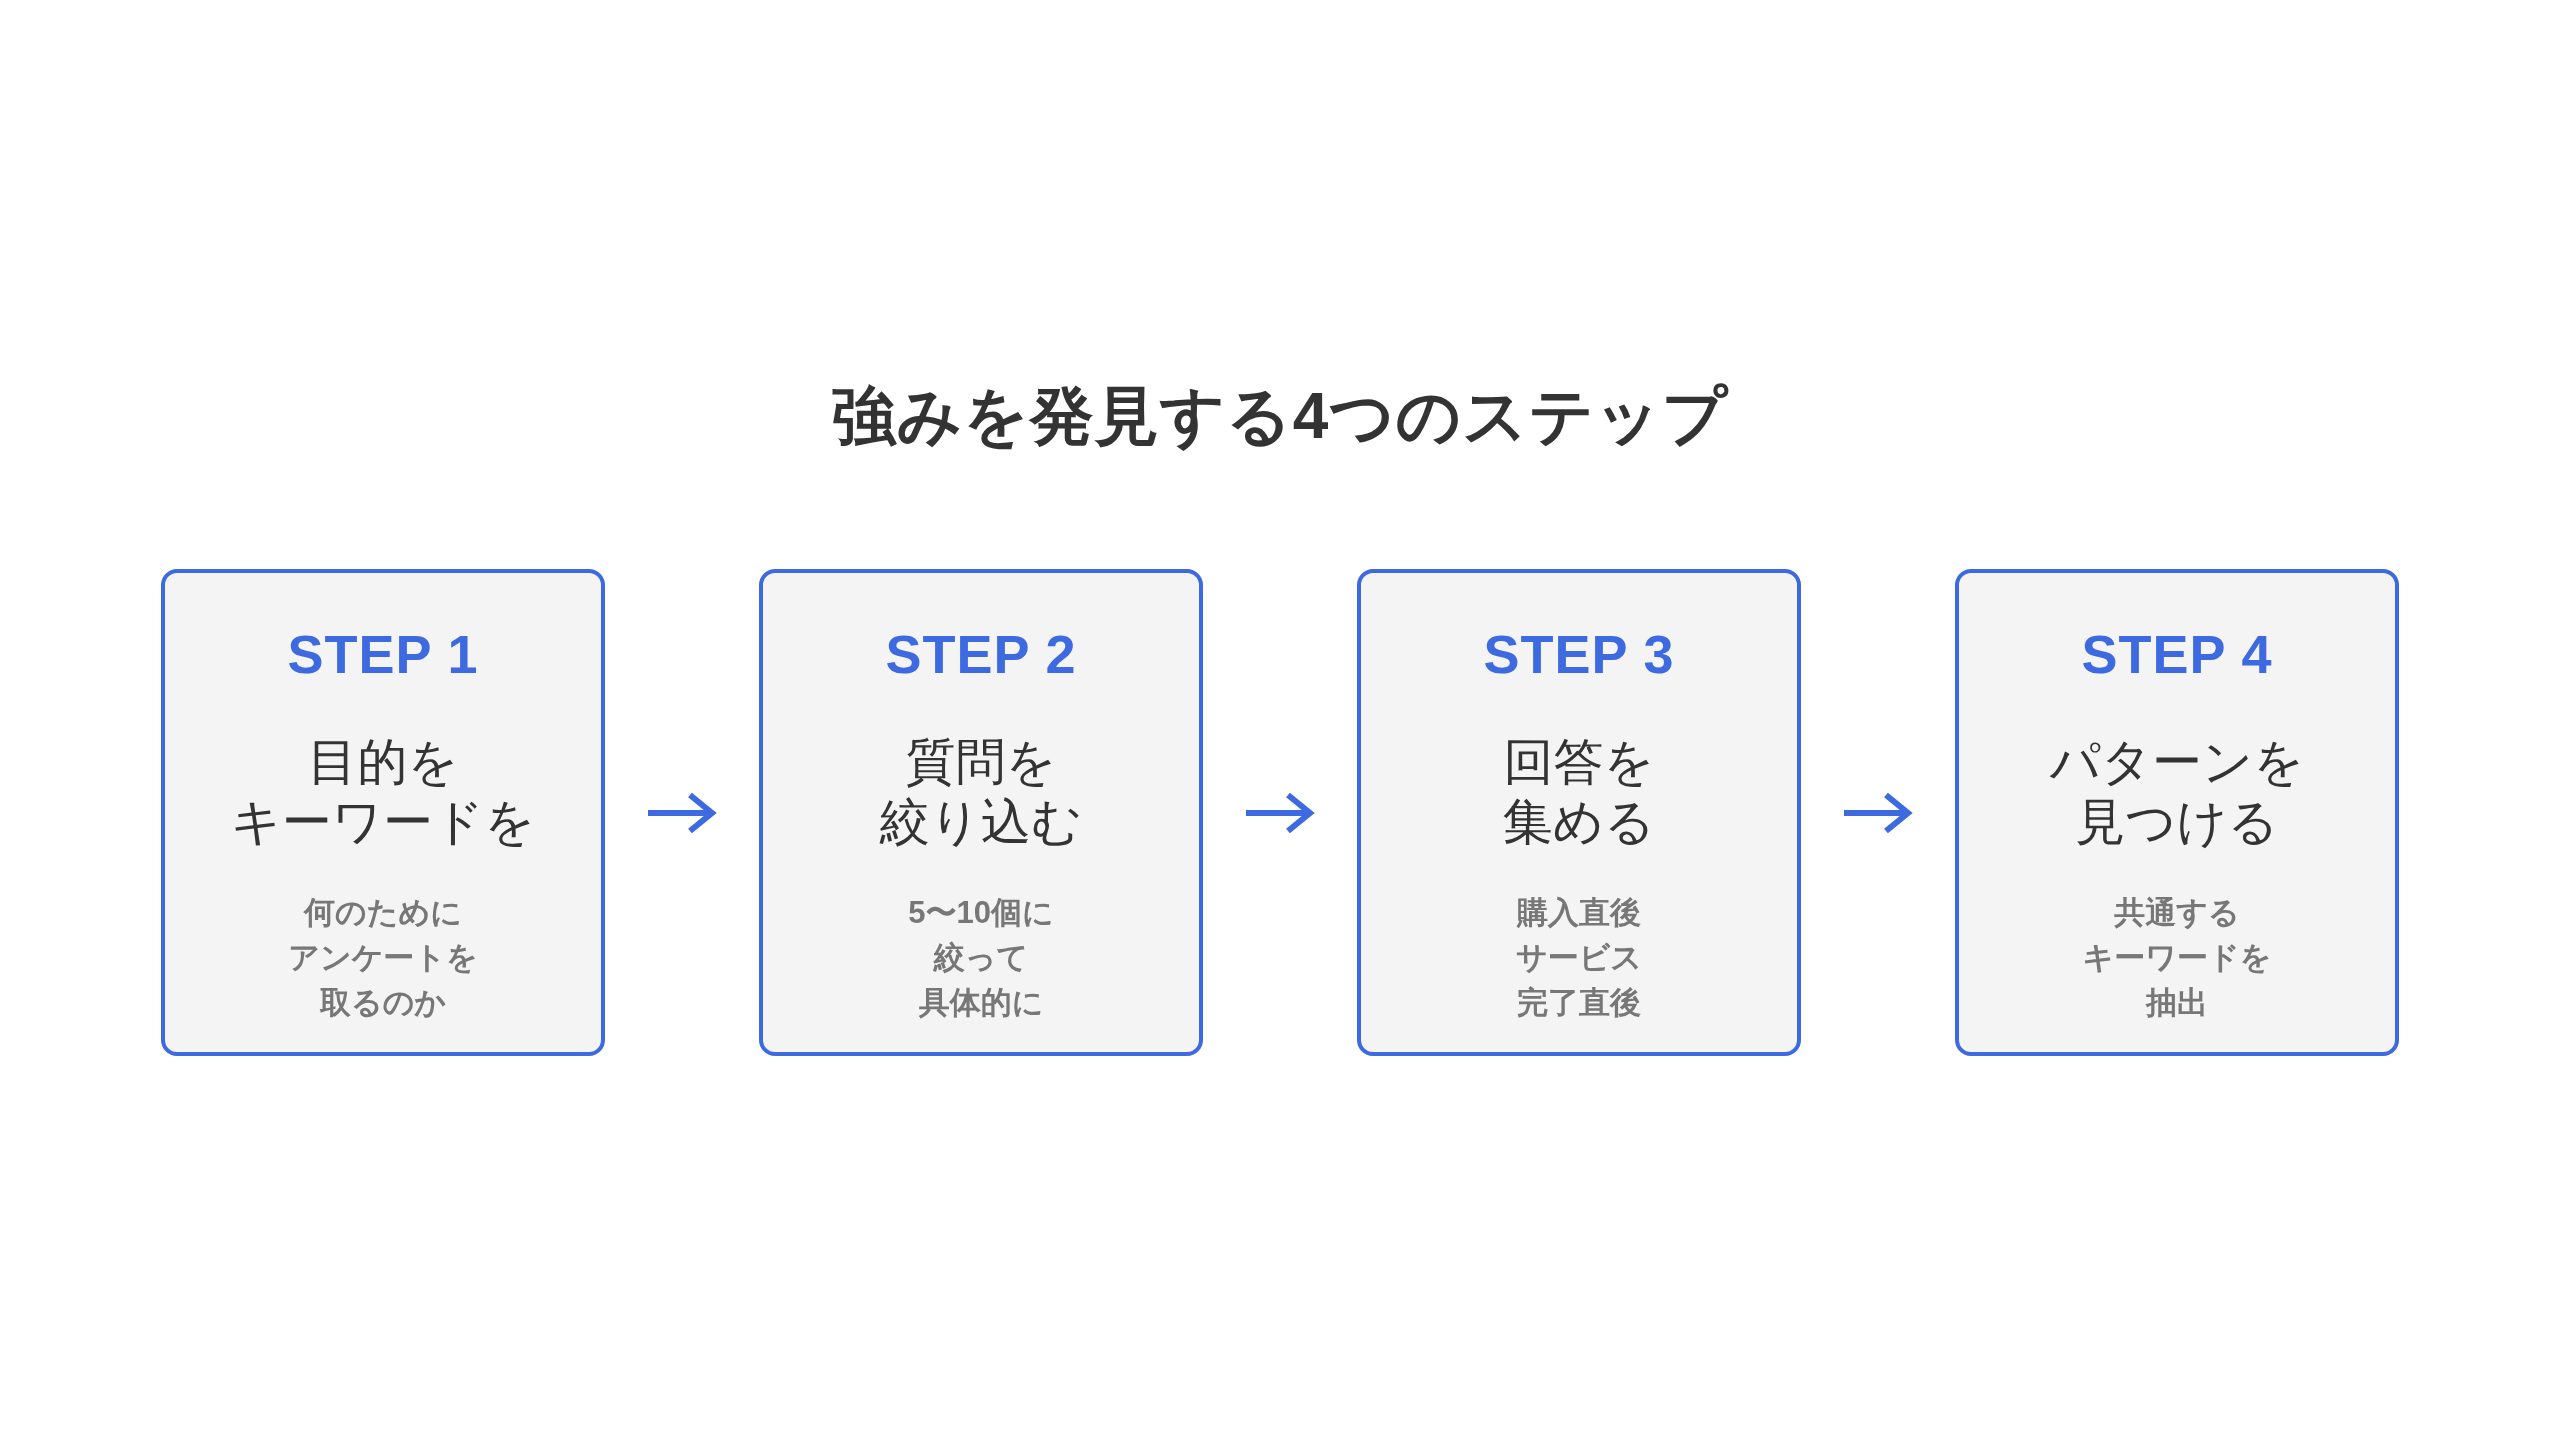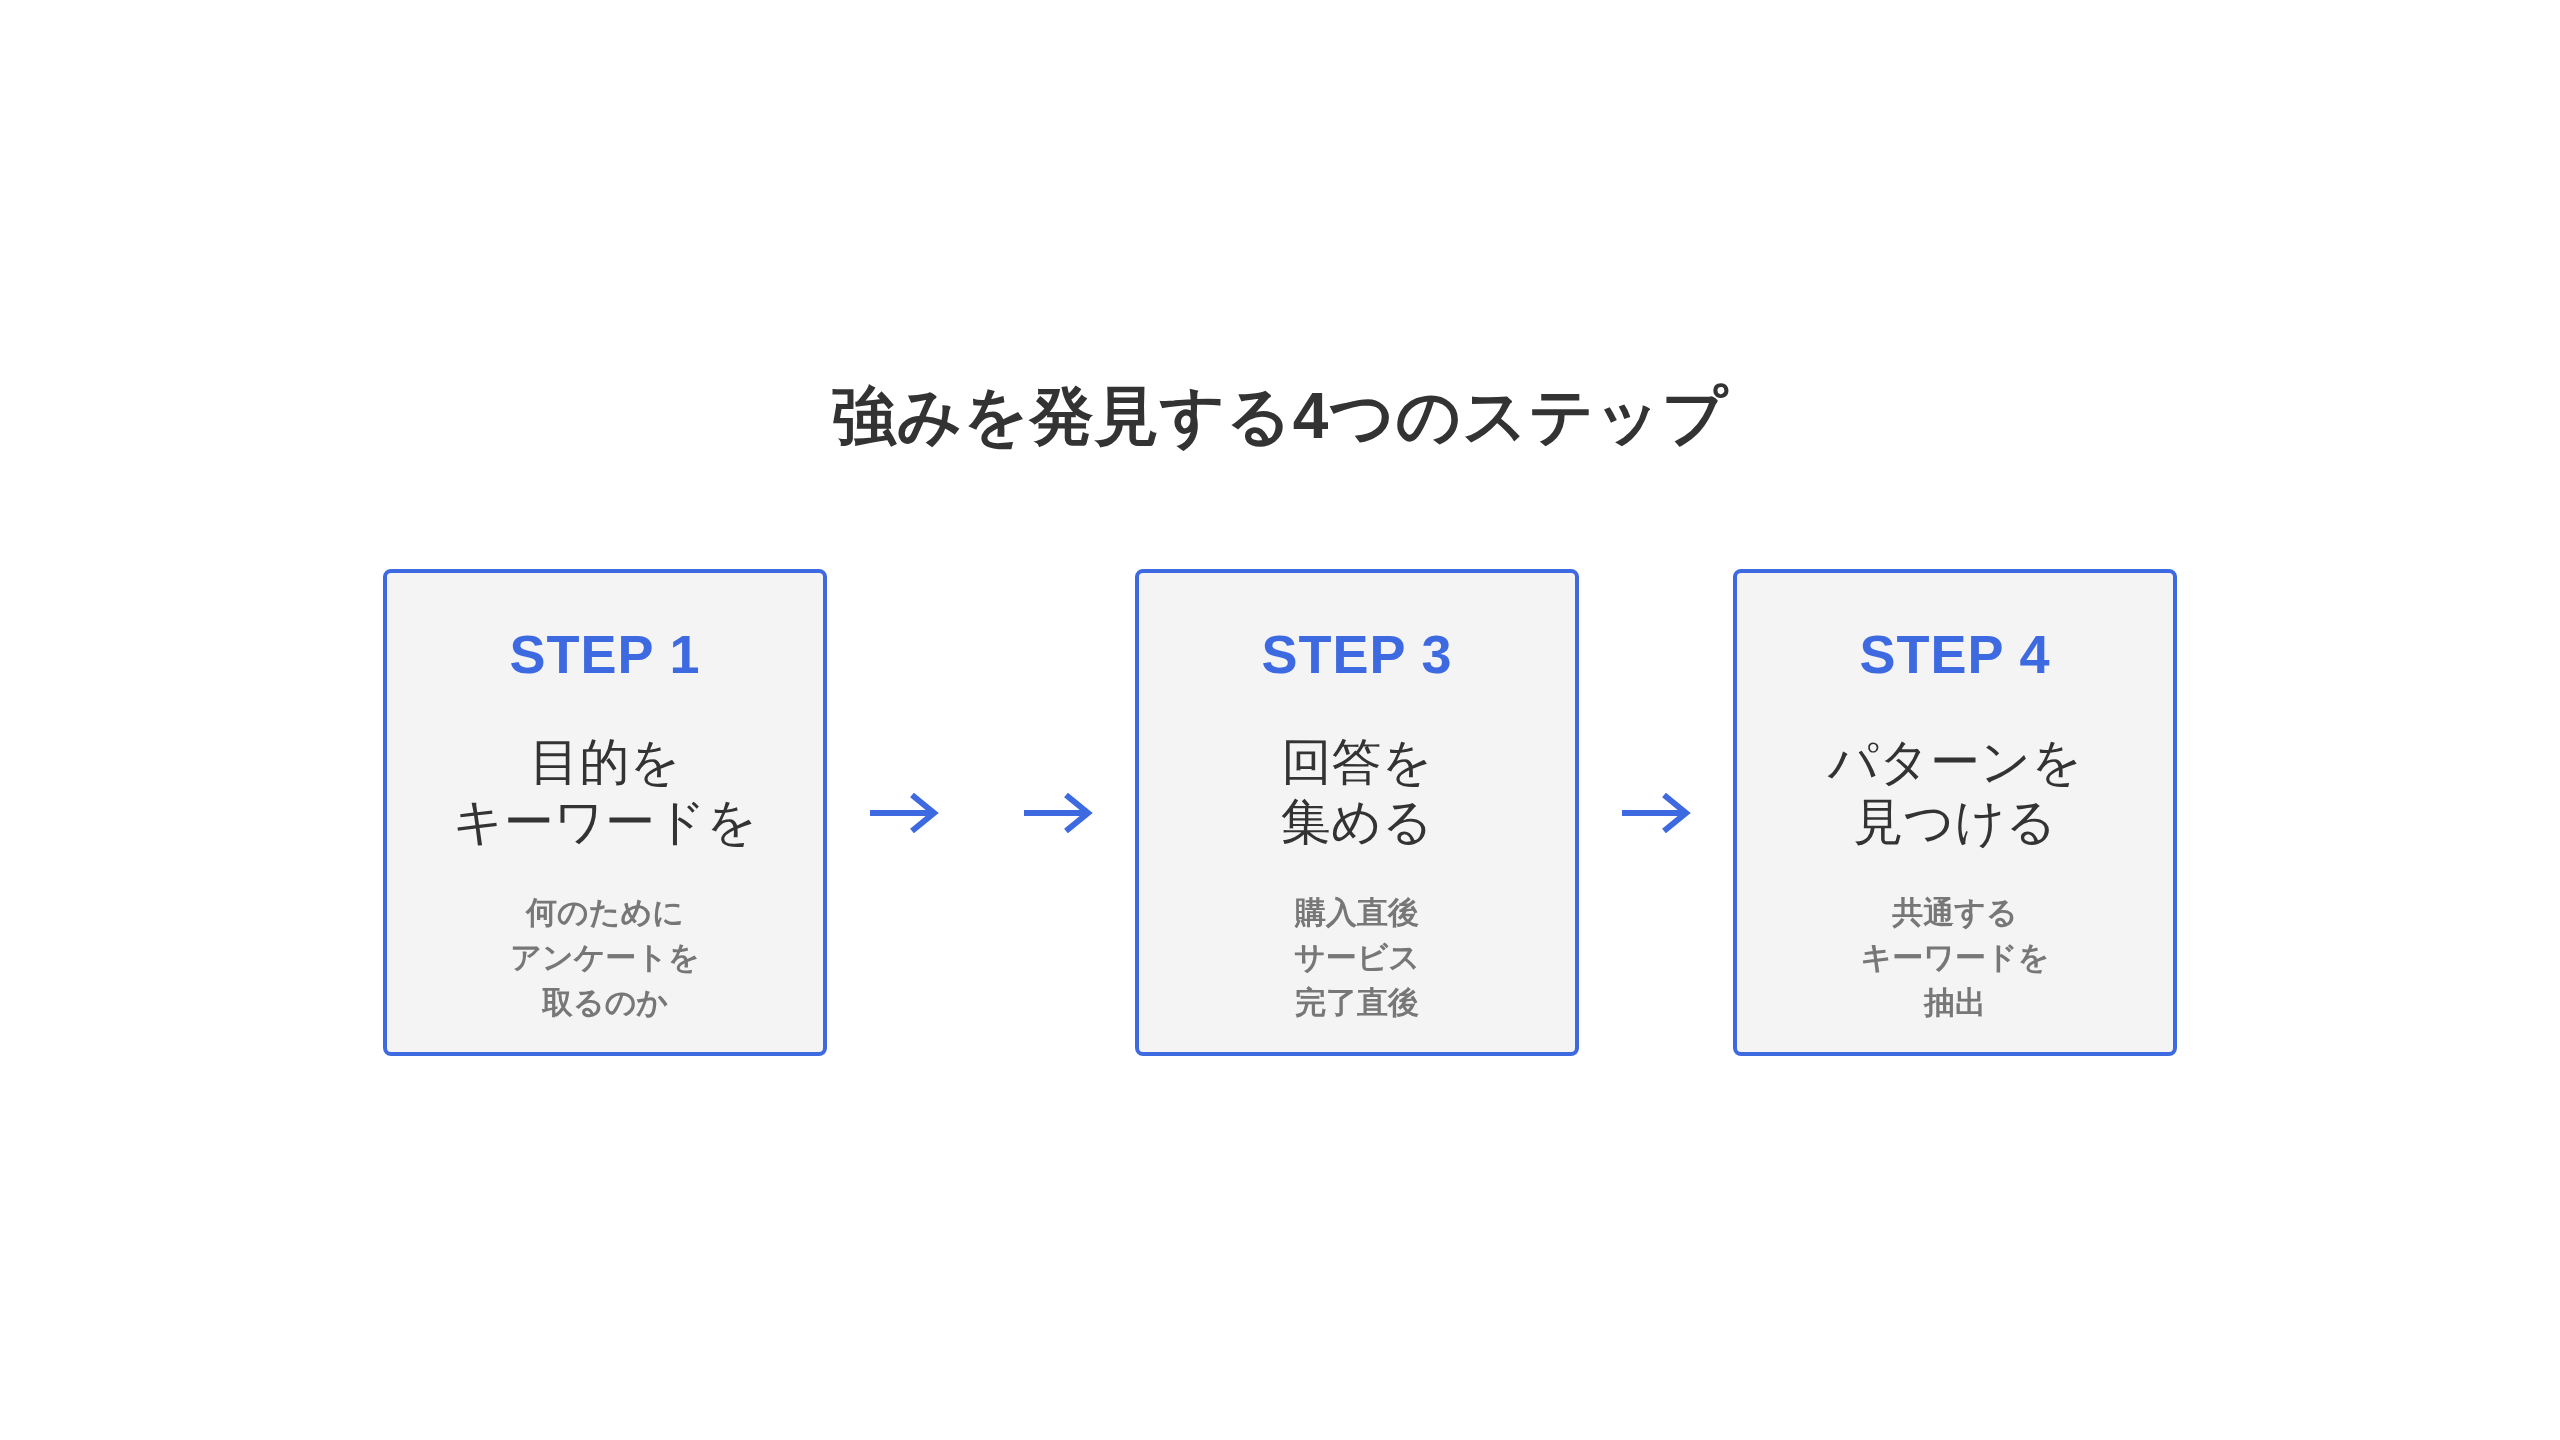--- a/index.html
+++ b/index.html
@@ -27,21 +27,21 @@
     display: flex;
     justify-content: center;
     align-items: stretch;
   }
   .card {
     box-sizing: border-box;
     width: 444px;
     height: 487px;
     background: #f4f4f5;
     border: 4px solid #3e6ae1;
-    border-radius: 8px;
+    border-radius: 16px;
     padding-top: 54px;
     text-align: center;
   }
   .step-label {
     font-size: 54px;
     line-height: 54px;
     font-weight: 700;
     color: #3e6ae1;
     letter-spacing: 1px;
   }
@@ -91,20 +91,32 @@
       </div>
     </div>
 
     <div class="arrow-cell">
       <svg width="72" height="46" viewBox="0 0 72 46" fill="none" xmlns="http://www.w3.org/2000/svg">
         <path d="M2 23 H63" stroke="#3e6ae1" stroke-width="6"></path>
         <path d="M44 5 L66 23 L44 41" stroke="#3e6ae1" stroke-width="6" fill="none"></path>
       </svg>
     </div>
 
+    <div class="card">
+      <div class="step-label">STEP 2</div>
+      <div class="card-heading">
+        <span>質問を</span>
+        <span>絞り込む</span>
+      </div>
+      <div class="card-desc">
+        <span>5〜10個に</span>
+        <span>絞って</span>
+        <span>具体的に</span>
+      </div>
+    </div>
 
     <div class="arrow-cell">
       <svg width="72" height="46" viewBox="0 0 72 46" fill="none" xmlns="http://www.w3.org/2000/svg">
         <path d="M2 23 H63" stroke="#3e6ae1" stroke-width="6"></path>
         <path d="M44 5 L66 23 L44 41" stroke="#3e6ae1" stroke-width="6" fill="none"></path>
       </svg>
     </div>
 
     <div class="card">
       <div class="step-label">STEP 3</div>

